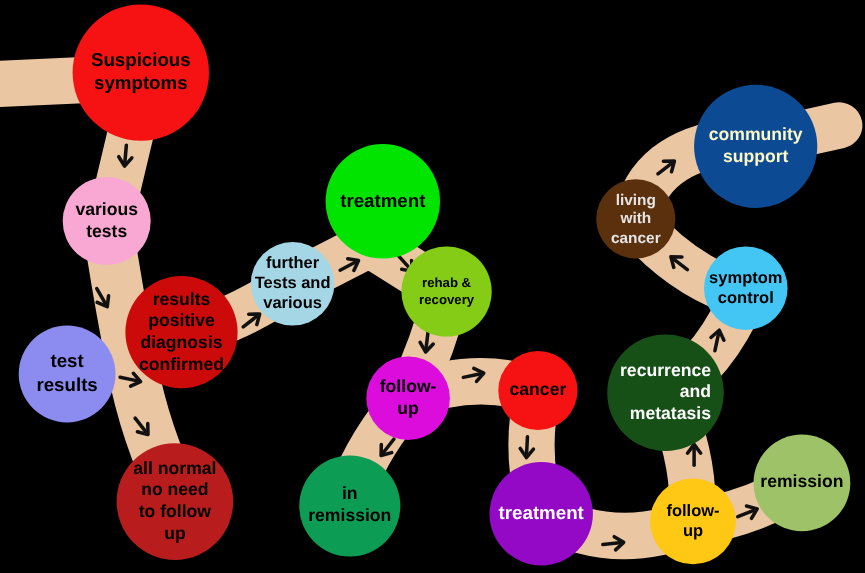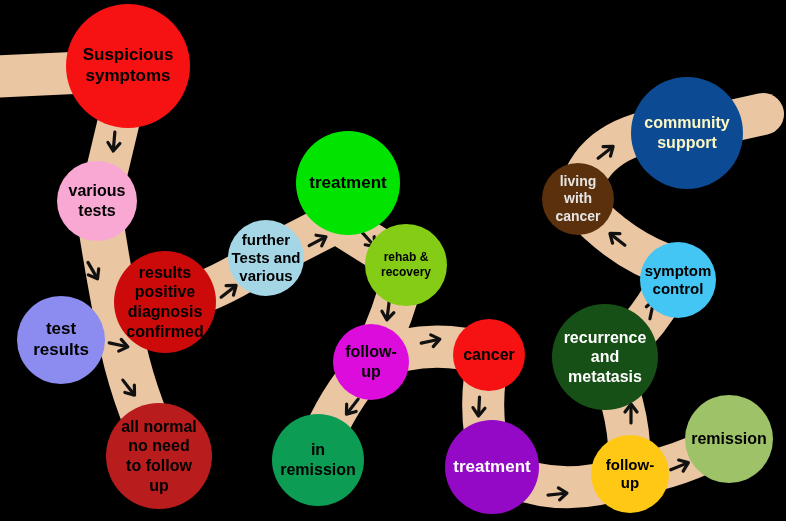--- a/index.html
+++ b/index.html
@@ -23,22 +23,22 @@
   .n-further{left:228px;top:220px;width:76px;height:76px;background:#A5D6E6;font-size:15px;}
   .n-treatgreen{left:296px;top:131px;width:104px;height:104px;background:#00E400;font-size:17px;}
   .n-rehab{left:365px;top:224px;width:82px;height:82px;background:#84cc16;font-size:12px;align-items:center;}
   .n-fumagenta{left:333px;top:324px;width:76px;height:76px;background:#DC0CDC;font-size:16px;}
   .n-relapse{left:453px;top:319px;width:72px;height:72px;background:#F61212;font-size:16px;}
   .n-inremission{left:272px;top:414px;width:92px;height:92px;background:#0C9C53;font-size:16px;}
   .n-allnormal{left:106px;top:403px;width:106px;height:106px;background:#b91c1c;font-size:16px;}
   .n-treatpurple{left:445px;top:420px;width:94px;height:94px;background:#9309C6;font-size:17px;color:#fff;}
   .n-fuyellow{left:591px;top:435px;width:78px;height:78px;background:#FFC814;font-size:15px;}
   .n-remission{left:685px;top:395px;width:88px;height:88px;background:#9DC268;font-size:16px;}
-  .n-recurrence{left:552px;top:304px;width:106px;height:106px;background:#175017;font-size:16px;color:#fff;}
-  .n-symptom{left:640px;top:242px;width:76px;height:76px;background:#44C6F4;font-size:15px;}
+  .n-recurrence{left:552px;top:304px;width:106px;height:106px;background:#175017;font-size:16px;color:#fff;text-align:right;}
+  .n-symptom{left:640px;top:224px;width:76px;height:76px;background:#44C6F4;font-size:15px;}
   .n-living{left:542px;top:163px;width:72px;height:72px;background:#5B300D;font-size:14px;color:#e5e5e5;}
   .n-community{left:631px;top:77px;width:112px;height:112px;background:#0C4B94;font-size:16px;color:#fef9c3;}
 </style>
 </head>
 <body>
 
 <div class="stage">
 
   <svg width="786" height="521" viewBox="0 0 786 521">
     <g>

